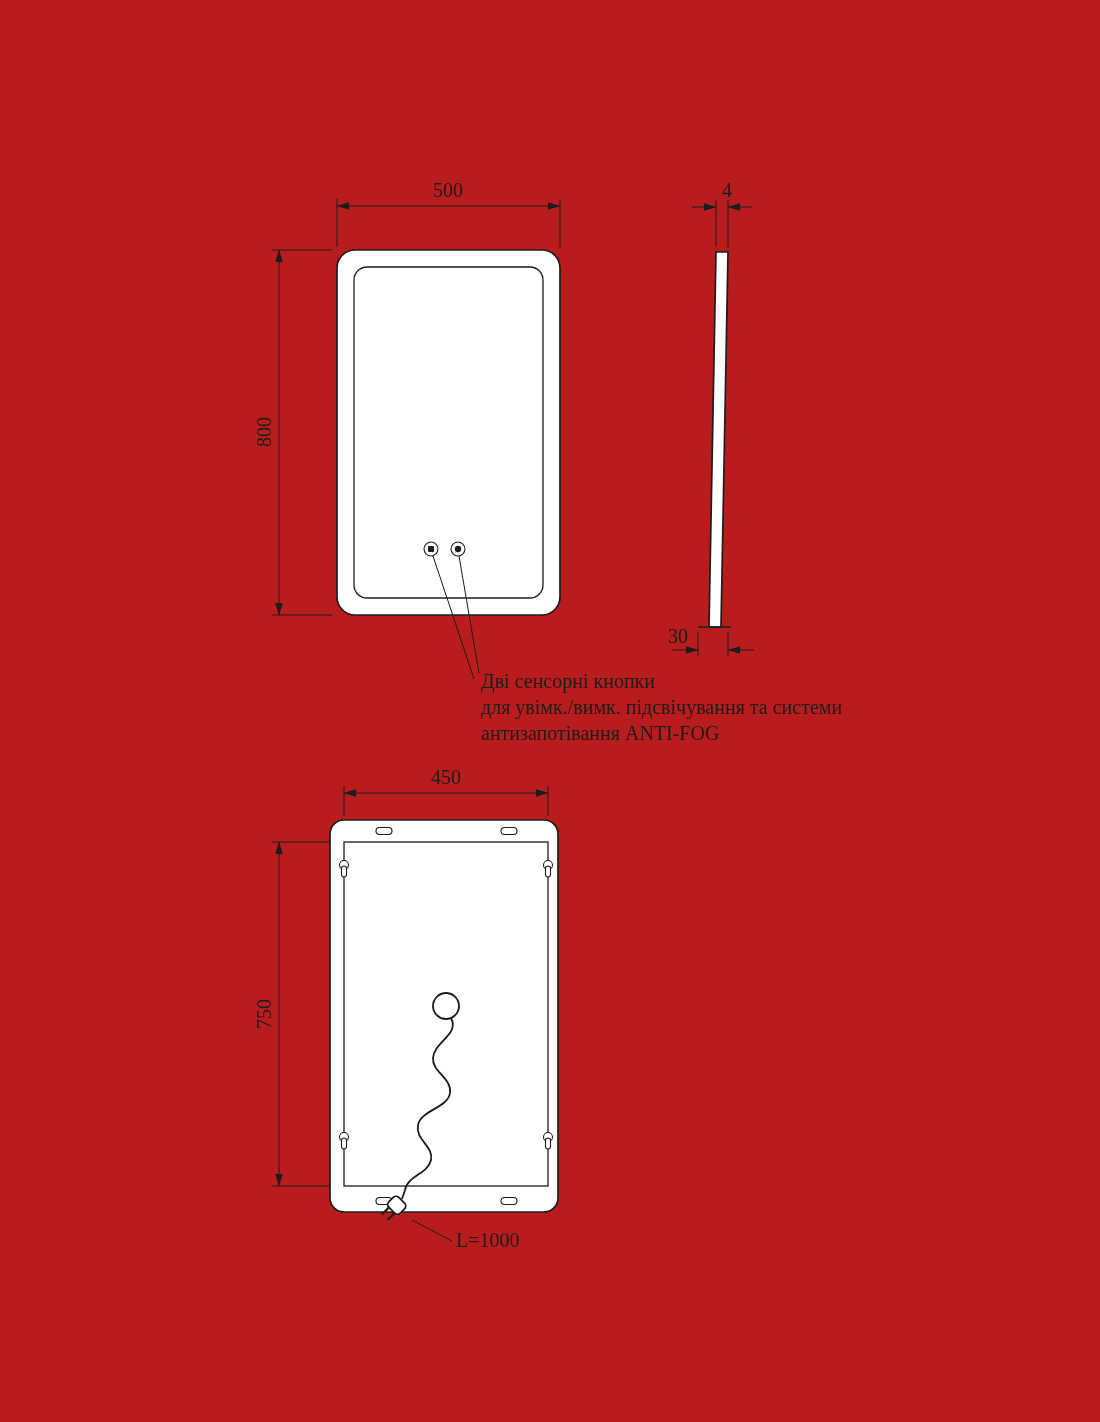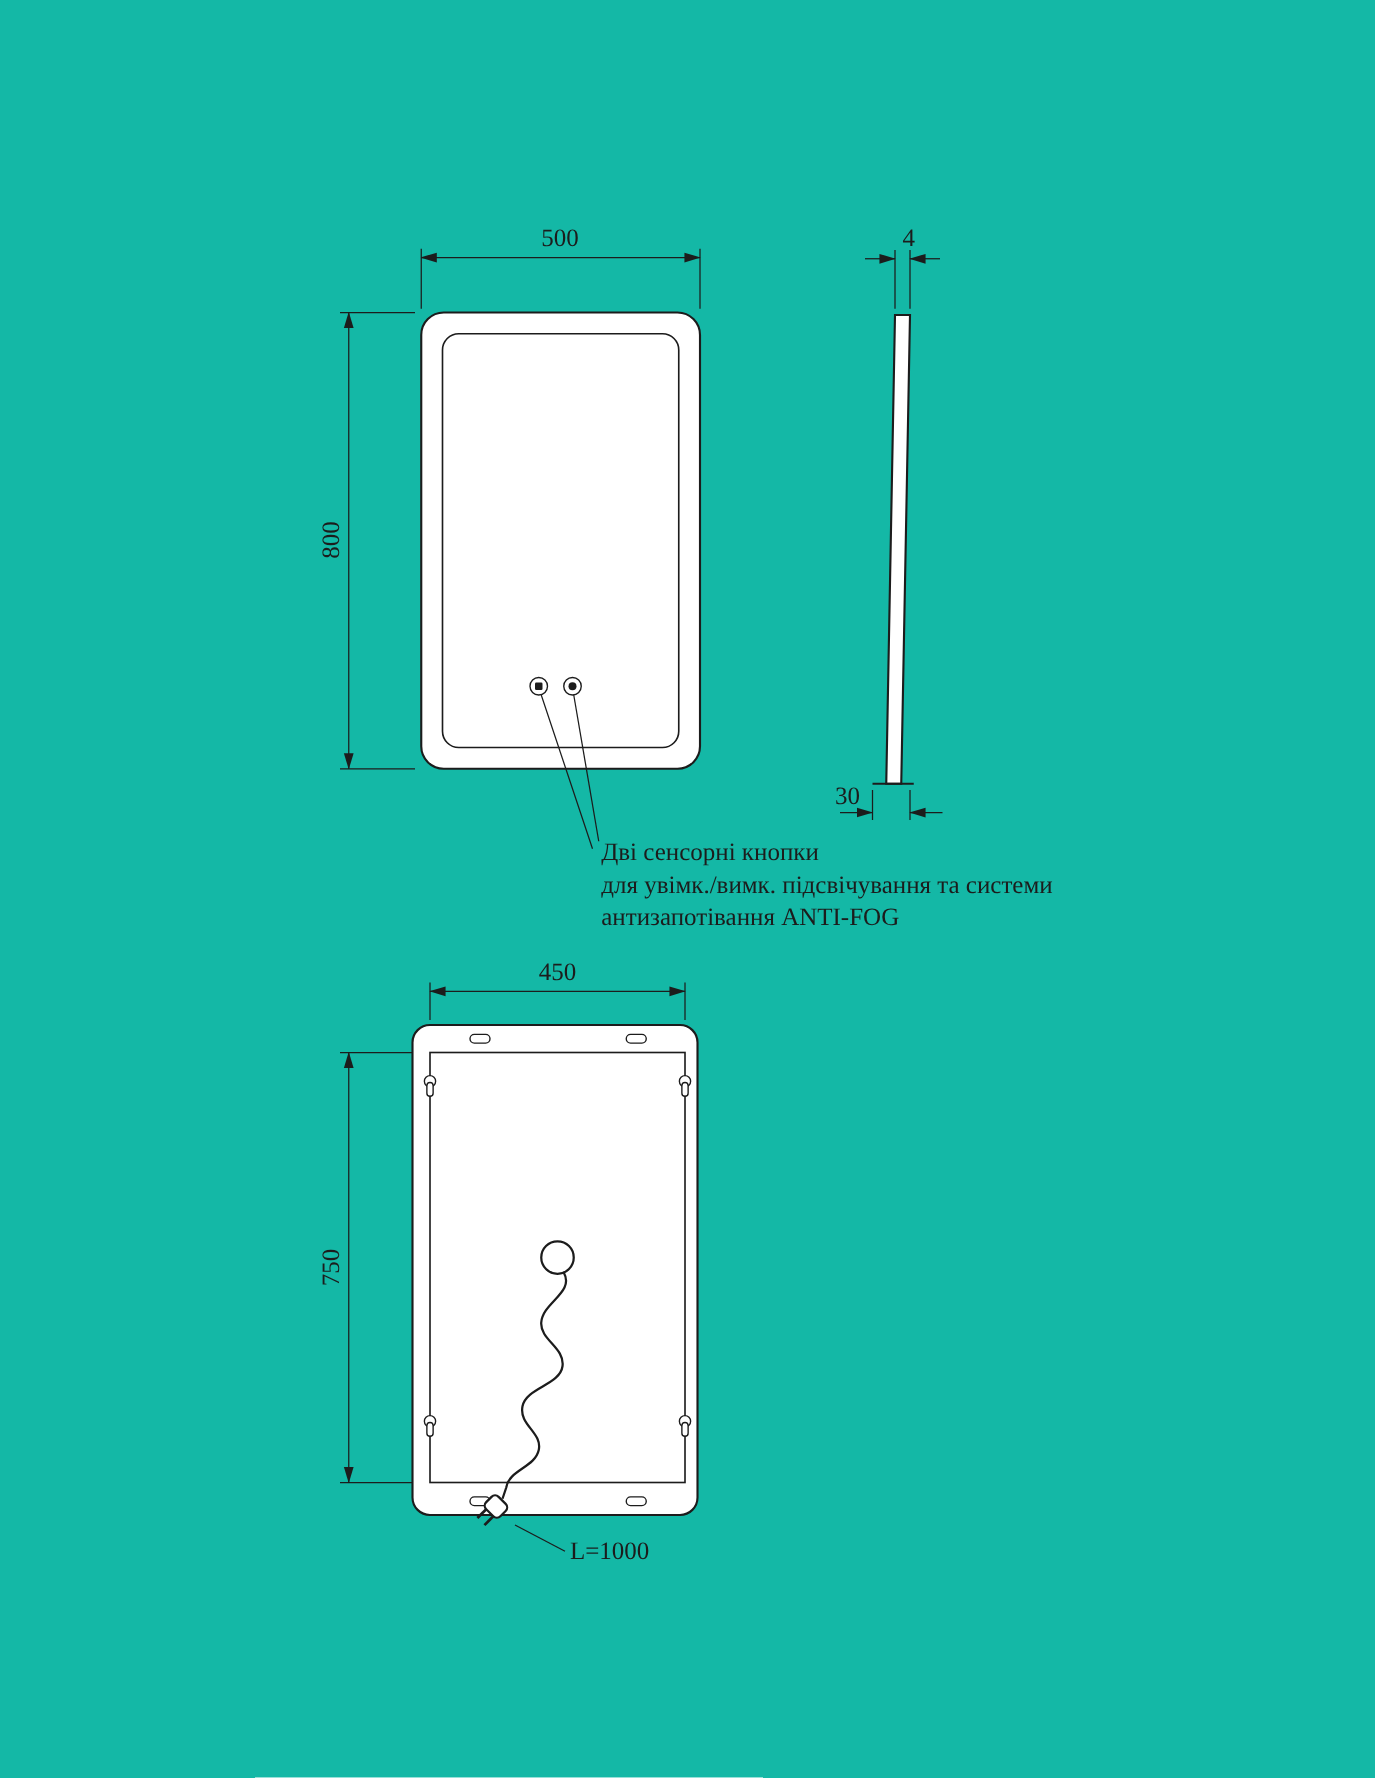--- a/index.html
+++ b/index.html
@@ -1,16 +1,16 @@
 <!DOCTYPE html>
 <html><head>
 <meta charset="utf-8">
 <style>
   html,body{margin:0;padding:0;background:#ffffff;}
-  .canvas{position:relative;width:1100px;height:1422px;background:#14b8a6;overflow:hidden;}
+  .canvas{position:relative;width:1100px;height:1422px;background:#b91c1c;overflow:hidden;}
   svg{position:absolute;left:0;top:0;}
   text{font-family:"Liberation Serif", serif;font-size:20px;fill:#1c1c1c;}
   .obj{stroke:#1c1c1c;stroke-width:1.7;fill:#ffffff;}
   .objline{stroke:#1c1c1c;stroke-width:1.7;fill:none;}
   .innerline{stroke:#1c1c1c;stroke-width:1.3;fill:none;}
   .dim{stroke:#1c1c1c;stroke-width:1;fill:none;}
   .slot{stroke:#1c1c1c;stroke-width:1.1;fill:#ffffff;}
   .cord{stroke:#1c1c1c;stroke-width:1.8;fill:none;}
   .dark{fill:#1c1c1c;stroke:none;}
 </style>

